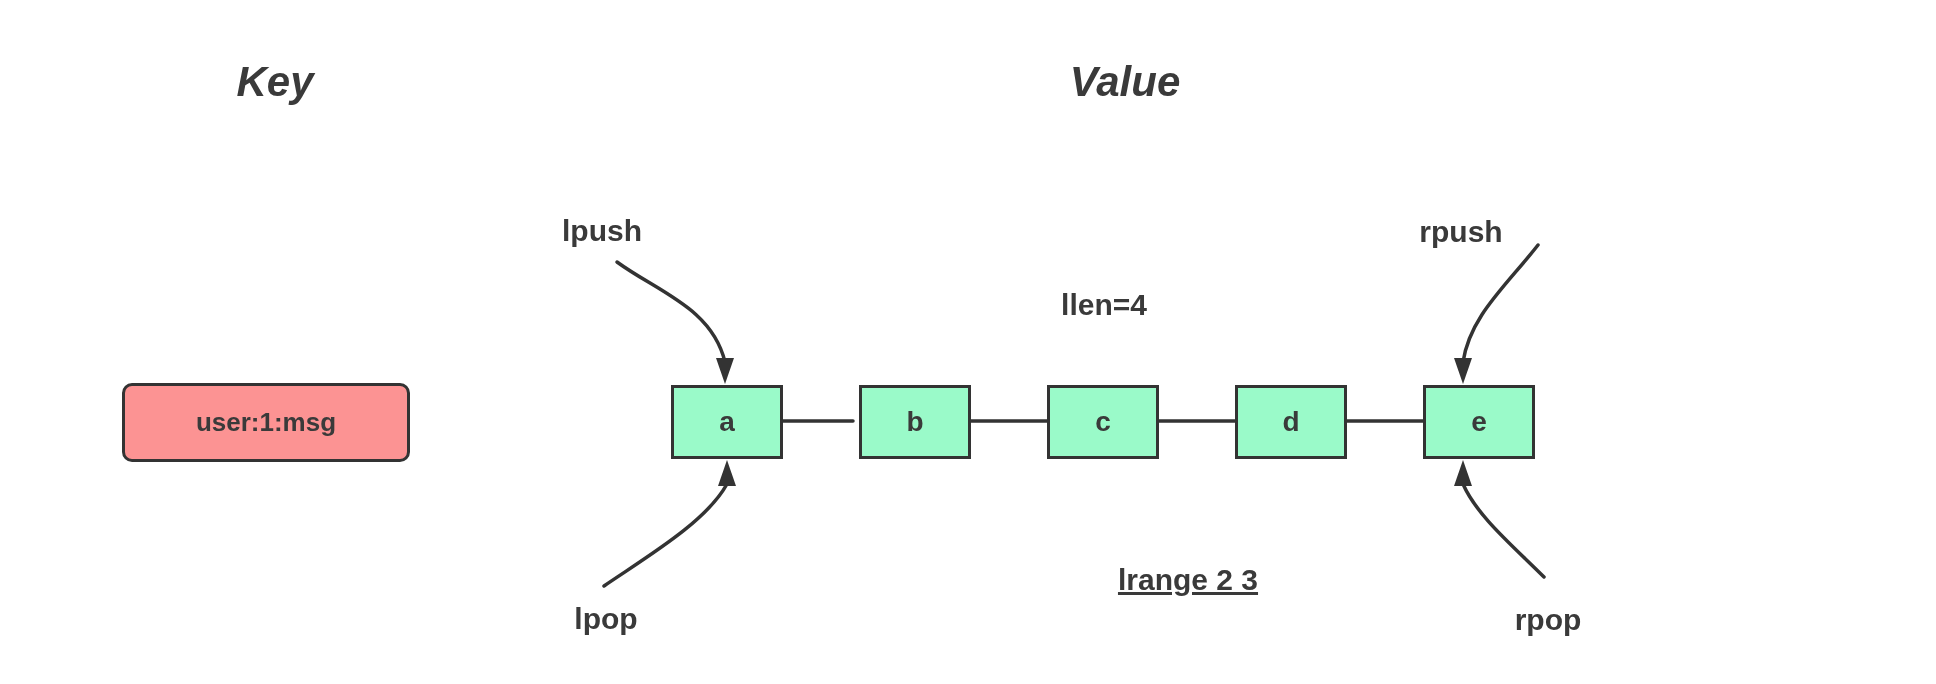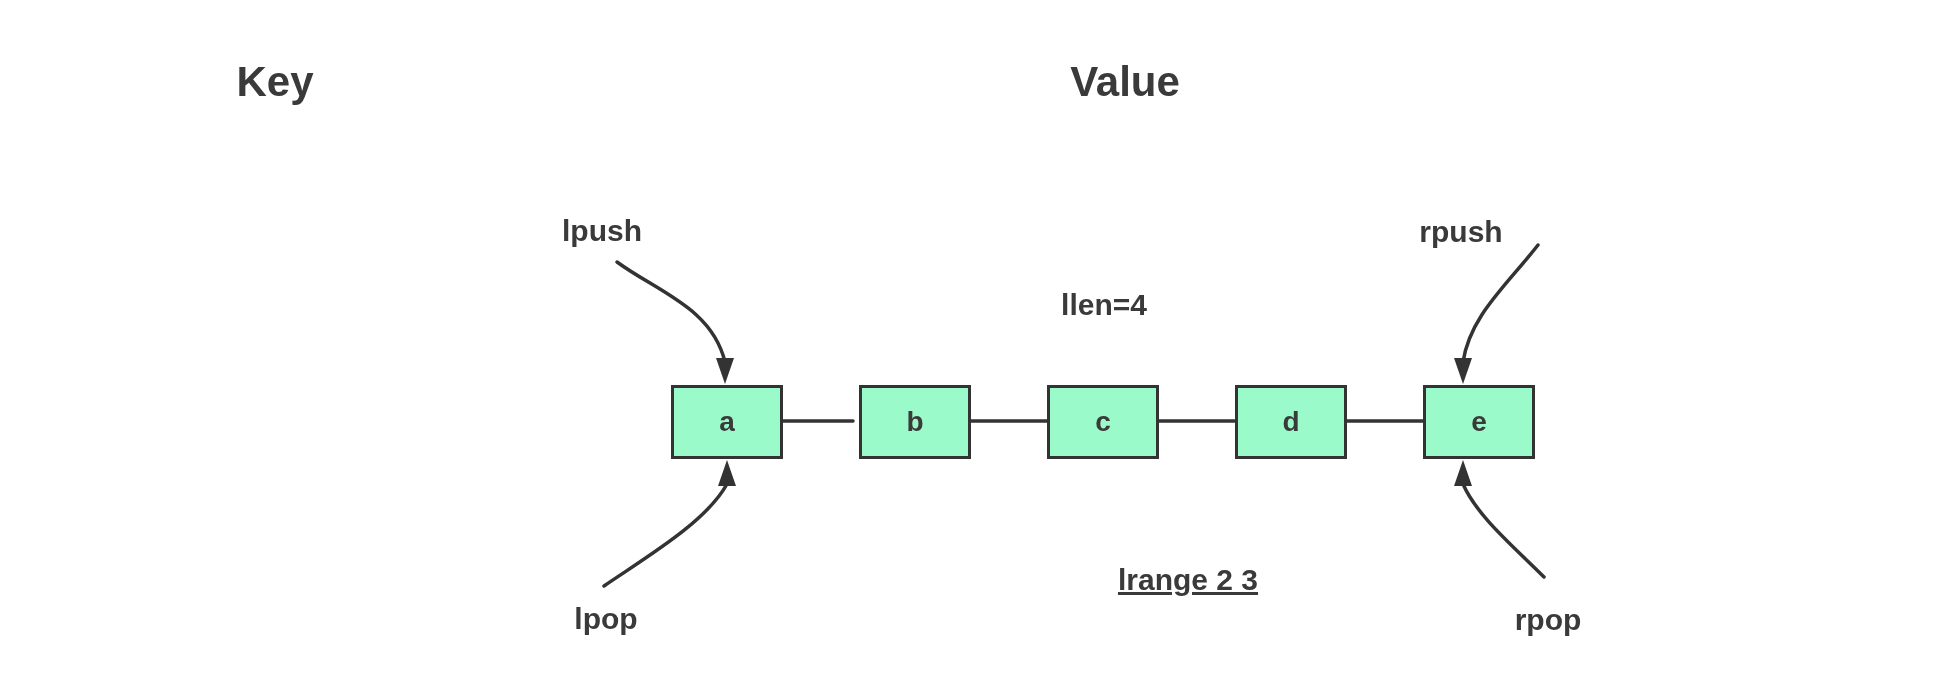--- a/index.html
+++ b/index.html
@@ -34,20 +34,21 @@
   .layer polygon {
     fill: var(--stroke);
     stroke: none;
   }
   .heading {
     position: absolute;
     transform: translate(-50%, -50%);
     font-size: 42px;
     font-weight: 700;
     white-space: nowrap;
+    font-style: italic;
   }
   .heading-key   { left: 275px;  top: 82px; }
   .heading-value { left: 1085px; top: 82px; margin-left: 40px; }
   .key-box {
     position: absolute;
     left: 122px; top: 383px;
     width: 288px; height: 79px;
     background: var(--key-fill);
     border: 3px solid var(--stroke);
     border-radius: 10px;
@@ -109,20 +110,23 @@
     <path d="M 1538 245 C 1506 286, 1470 316, 1463 362"></path>
     <polygon points="1463,384 1454,358 1472,358"></polygon>
 
     <path d="M 1544 577 C 1513 546, 1477 516, 1463 484"></path>
     <polygon points="1463,460 1454,486 1472,486"></polygon>
   </svg>
 
   <div class="heading heading-key">Key</div>
   <div class="heading heading-value">Value</div>
 
+  <div class="key-box">
+    <span>user:1:msg</span>
+  </div>
 
   <div class="node node-0">
     <span>a</span>
   </div>
   <div class="node node-1">
     <span>b</span>
   </div>
   <div class="node node-2">
     <span>c</span>
   </div>

